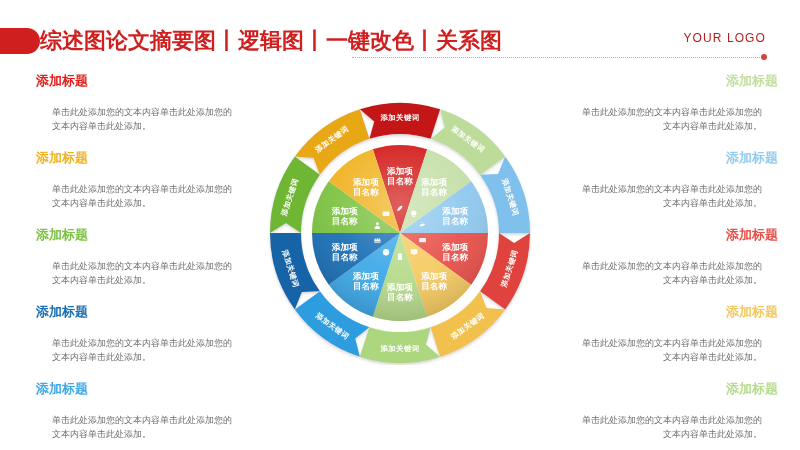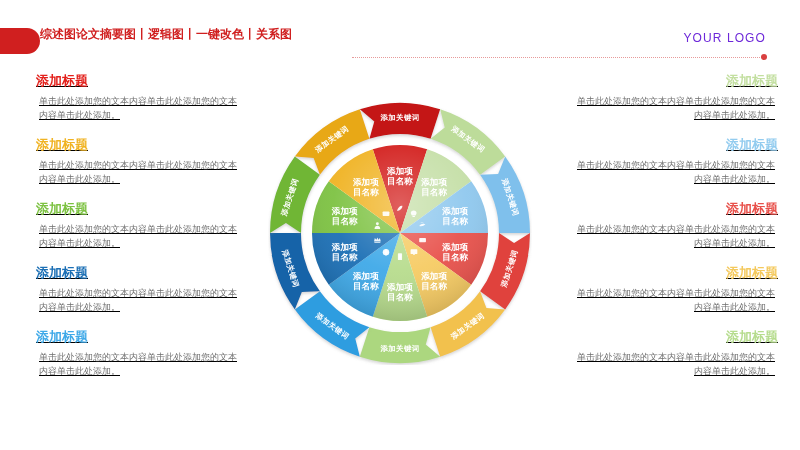--- a/index.html
+++ b/index.html
@@ -11,48 +11,48 @@
   .slide{position:relative;width:800px;height:450px;background:#fff;}
 
   
   .header{position:absolute;left:0;top:12px;width:800px;height:40px;}
   .hdr-pill{
     position:absolute;left:-22px;top:16px;width:62px;height:26px;
     background:#D01F1F;border-radius:13px;
   }
   .hdr-title{
     position:absolute;left:40px;top:14px;
-    font-size:12px;font-weight:bold;color:#D01F1F;
+    font-size:22px;font-weight:bold;color:#D01F1F;
     letter-spacing:0px;white-space:nowrap;
     font-family:"DejaVu Sans","Liberation Sans",sans-serif;
   }
   .hdr-rule{
     position:absolute;left:352px;top:45px;width:412px;height:0;
     border-top:1px dotted #E79A9A;
   }
   .hdr-dot{
     position:absolute;left:761px;top:42px;width:6px;height:6px;
     border-radius:50%;background:#D94040;
   }
   .hdr-logo{
     position:absolute;right:34px;top:19px;
-    font-size:12px;color:#6d28d9;letter-spacing:1.1px;
+    font-size:12px;color:#b91c1c;letter-spacing:1.1px;
   }
 
   
   .col{position:absolute;width:212px;}
   .col-left{left:36px;top:72px;text-align:left;}
   .col-right{left:566px;top:72px;text-align:right;}
-  .blk{margin-bottom:14px;text-decoration:underline;}
+  .blk{margin-bottom:14px;}
   .blk .t{
     font-size:13px;font-weight:bold;line-height:17px;margin:0 0 5px 0;
     font-family:"DejaVu Sans","Liberation Sans",sans-serif;
   }
   .blk .d{
-    font-size:9px;color:#6E6E6E;line-height:14px;margin:3px;
+    font-size:9px;color:#6E6E6E;line-height:14px;margin:16px;
     font-family:"DejaVu Sans","Liberation Sans",sans-serif;
   }
 
   
   .wheel{position:absolute;left:268px;top:101px;width:264px;height:264px;}
   .wheel svg{display:block;}
   .seg-label{
     font-family:"DejaVu Sans","Liberation Sans",sans-serif;
     font-size:8.6px;font-weight:bold;fill:#ffffff;
     text-anchor:middle;dominant-baseline:middle;

